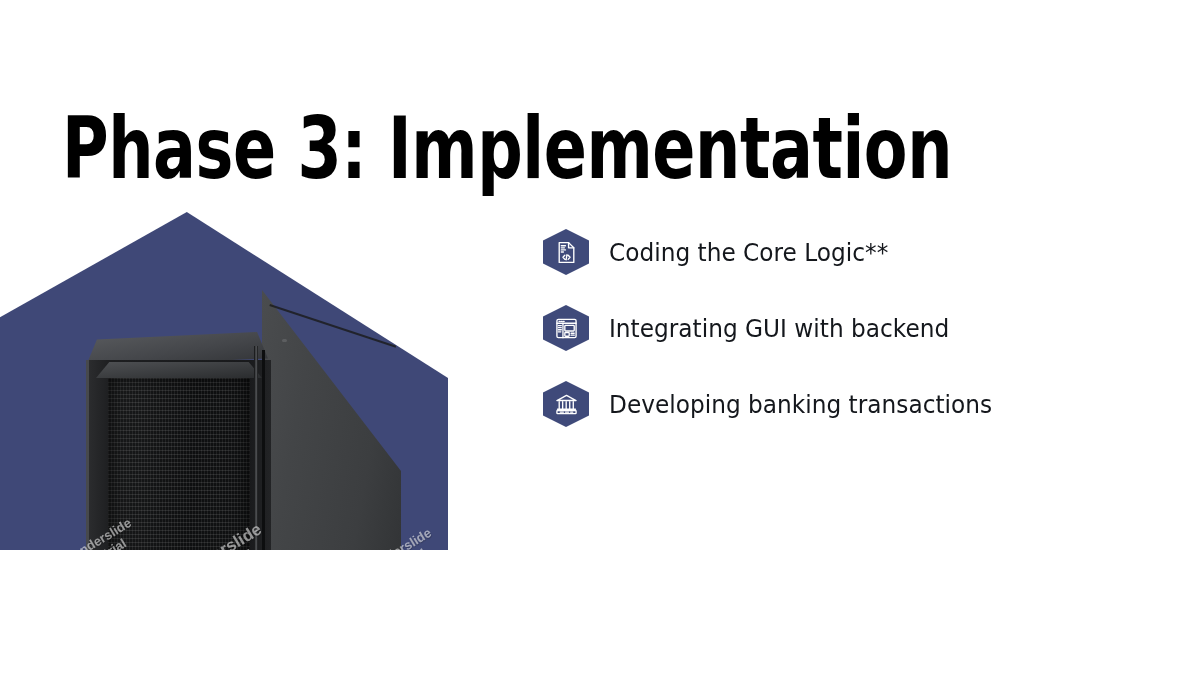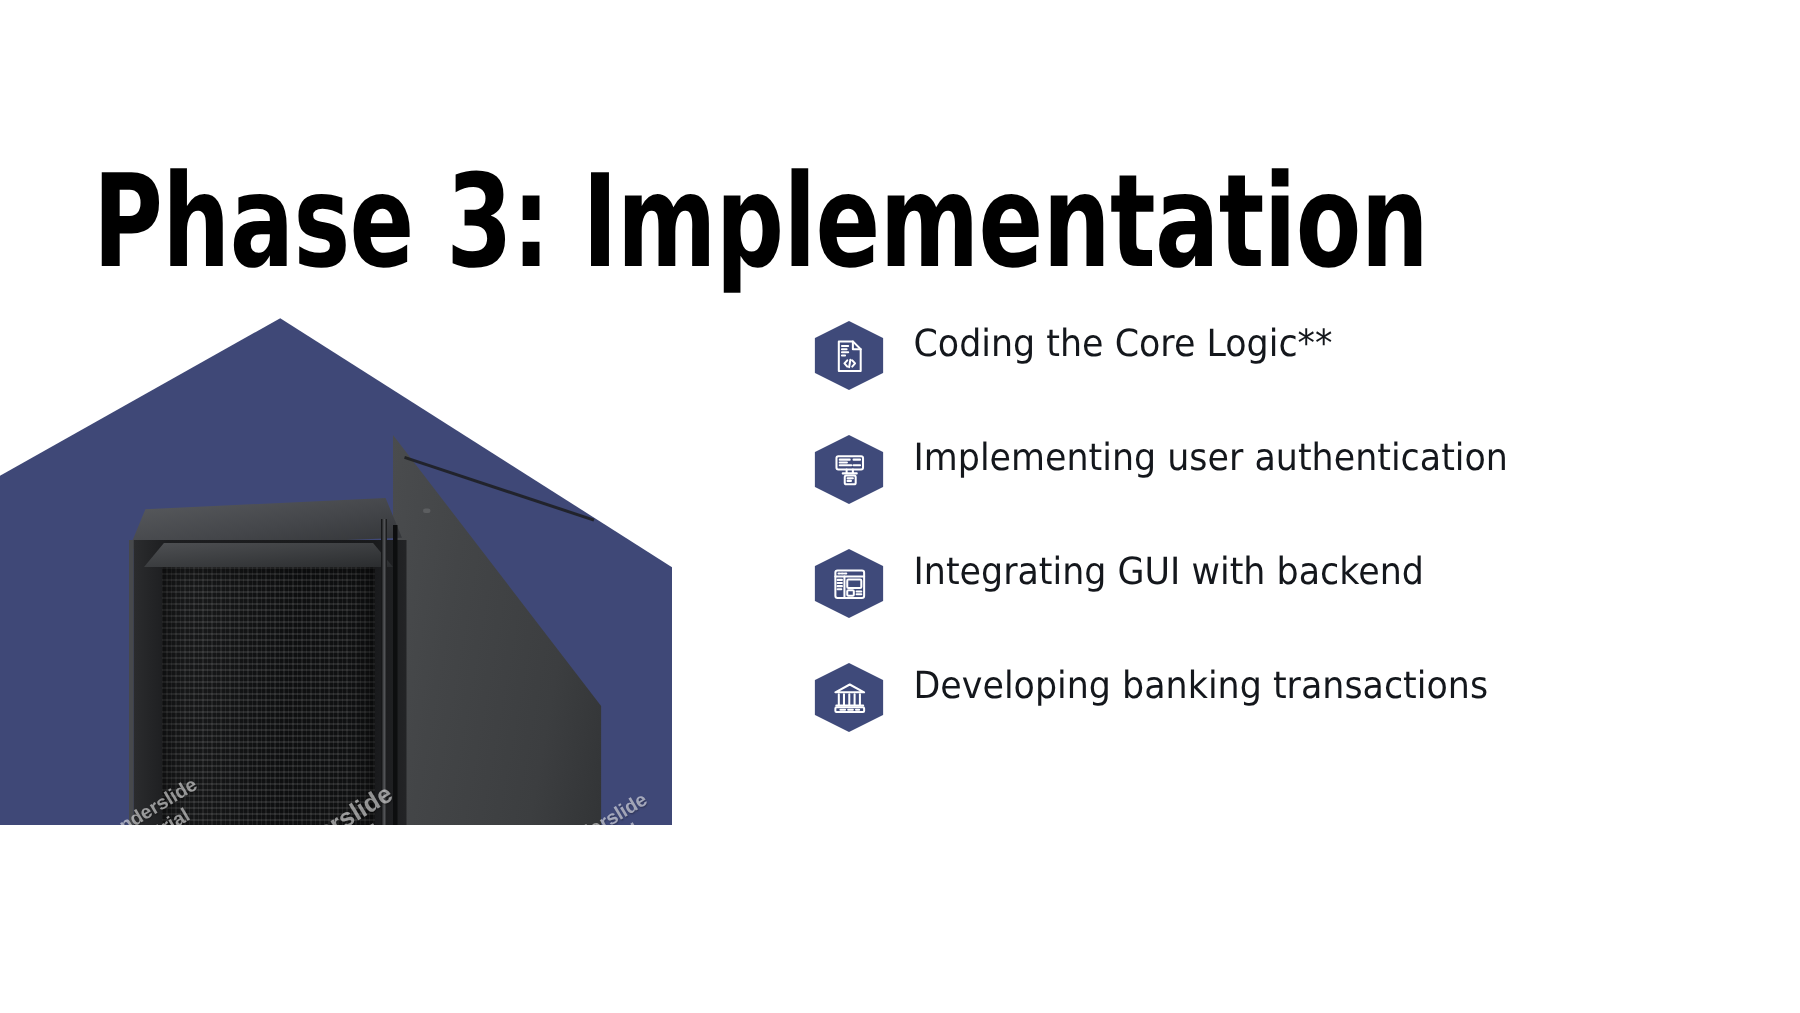--- a/index.html
+++ b/index.html
@@ -190,20 +190,21 @@
 
   
   #bullets {
     position: absolute;
     left: 543px;
     top: 214px;
     width: 600px;
   }
   .bullet-row {
     display: flex;
+    align-items: center;
     height: 76px;
   }
   .bullet-icon {
     position: relative;
     flex: 0 0 auto;
     width: 46px;
     height: 46px;
     display: flex;
     align-items: center;
     justify-content: center;
@@ -289,33 +290,20 @@
         <svg viewBox="0 0 24 24" fill="none" stroke="#ffffff" stroke-width="1.3" stroke-linecap="round" stroke-linejoin="round">
           <path d="M5 2.5h9l5 5v14H5z"></path>
           <path d="M14 2.5v5h5"></path>
           <path d="M7 5.5h4M7 7.5h3M7 9.5h4M7 11.5h2"></path>
           <path d="M10.4 14.6 8.6 16.6l1.8 2M13.6 14.6l1.8 2-1.8 2M12.4 14.2l-0.8 4.8"></path>
         </svg>
       </div>
       <div class="bullet-text">Coding the Core Logic**</div>
     </div>
 
-    <div class="bullet-row">
-      <div class="bullet-icon">
-        <div class="hexbg"></div>
-        <svg viewBox="0 0 24 24" fill="none" stroke="#ffffff" stroke-width="1.3" stroke-linecap="round" stroke-linejoin="round">
-          <rect x="3.5" y="3" width="17" height="8.5" rx="1.2"></rect>
-          <path d="M5.6 5.2h6.4M5.6 7h4.6M5.6 8.8h7.4M14.4 5.2h4.2M14.4 8.8h4.2"></path>
-          <path d="M10 11.5v2.2M14 11.5v2.2M7.5 14h9"></path>
-          <rect x="8.8" y="15.4" width="7" height="5.6" rx="1"></rect>
-          <path d="M10.6 17.1h3.4M10.6 18.8h2.2"></path>
-        </svg>
-      </div>
-      <div class="bullet-text">Implementing user authentication</div>
-    </div>
 
     <div class="bullet-row">
       <div class="bullet-icon">
         <div class="hexbg"></div>
         <svg viewBox="0 0 24 24" fill="none" stroke="#ffffff" stroke-width="1.3" stroke-linecap="round" stroke-linejoin="round">
           <rect x="2.8" y="3.2" width="18.4" height="17.6" rx="1.4"></rect>
           <path d="M2.8 7h18.4"></path>
           <path d="M4.8 5.1h1M6.8 5.1h1M8.8 5.1h1"></path>
           <path d="M8.6 7v13.8"></path>
           <path d="M4.2 9.2h2.8M4.2 11.2h2.8M4.2 13.2h2.8M4.2 15.2h2.4"></path>

